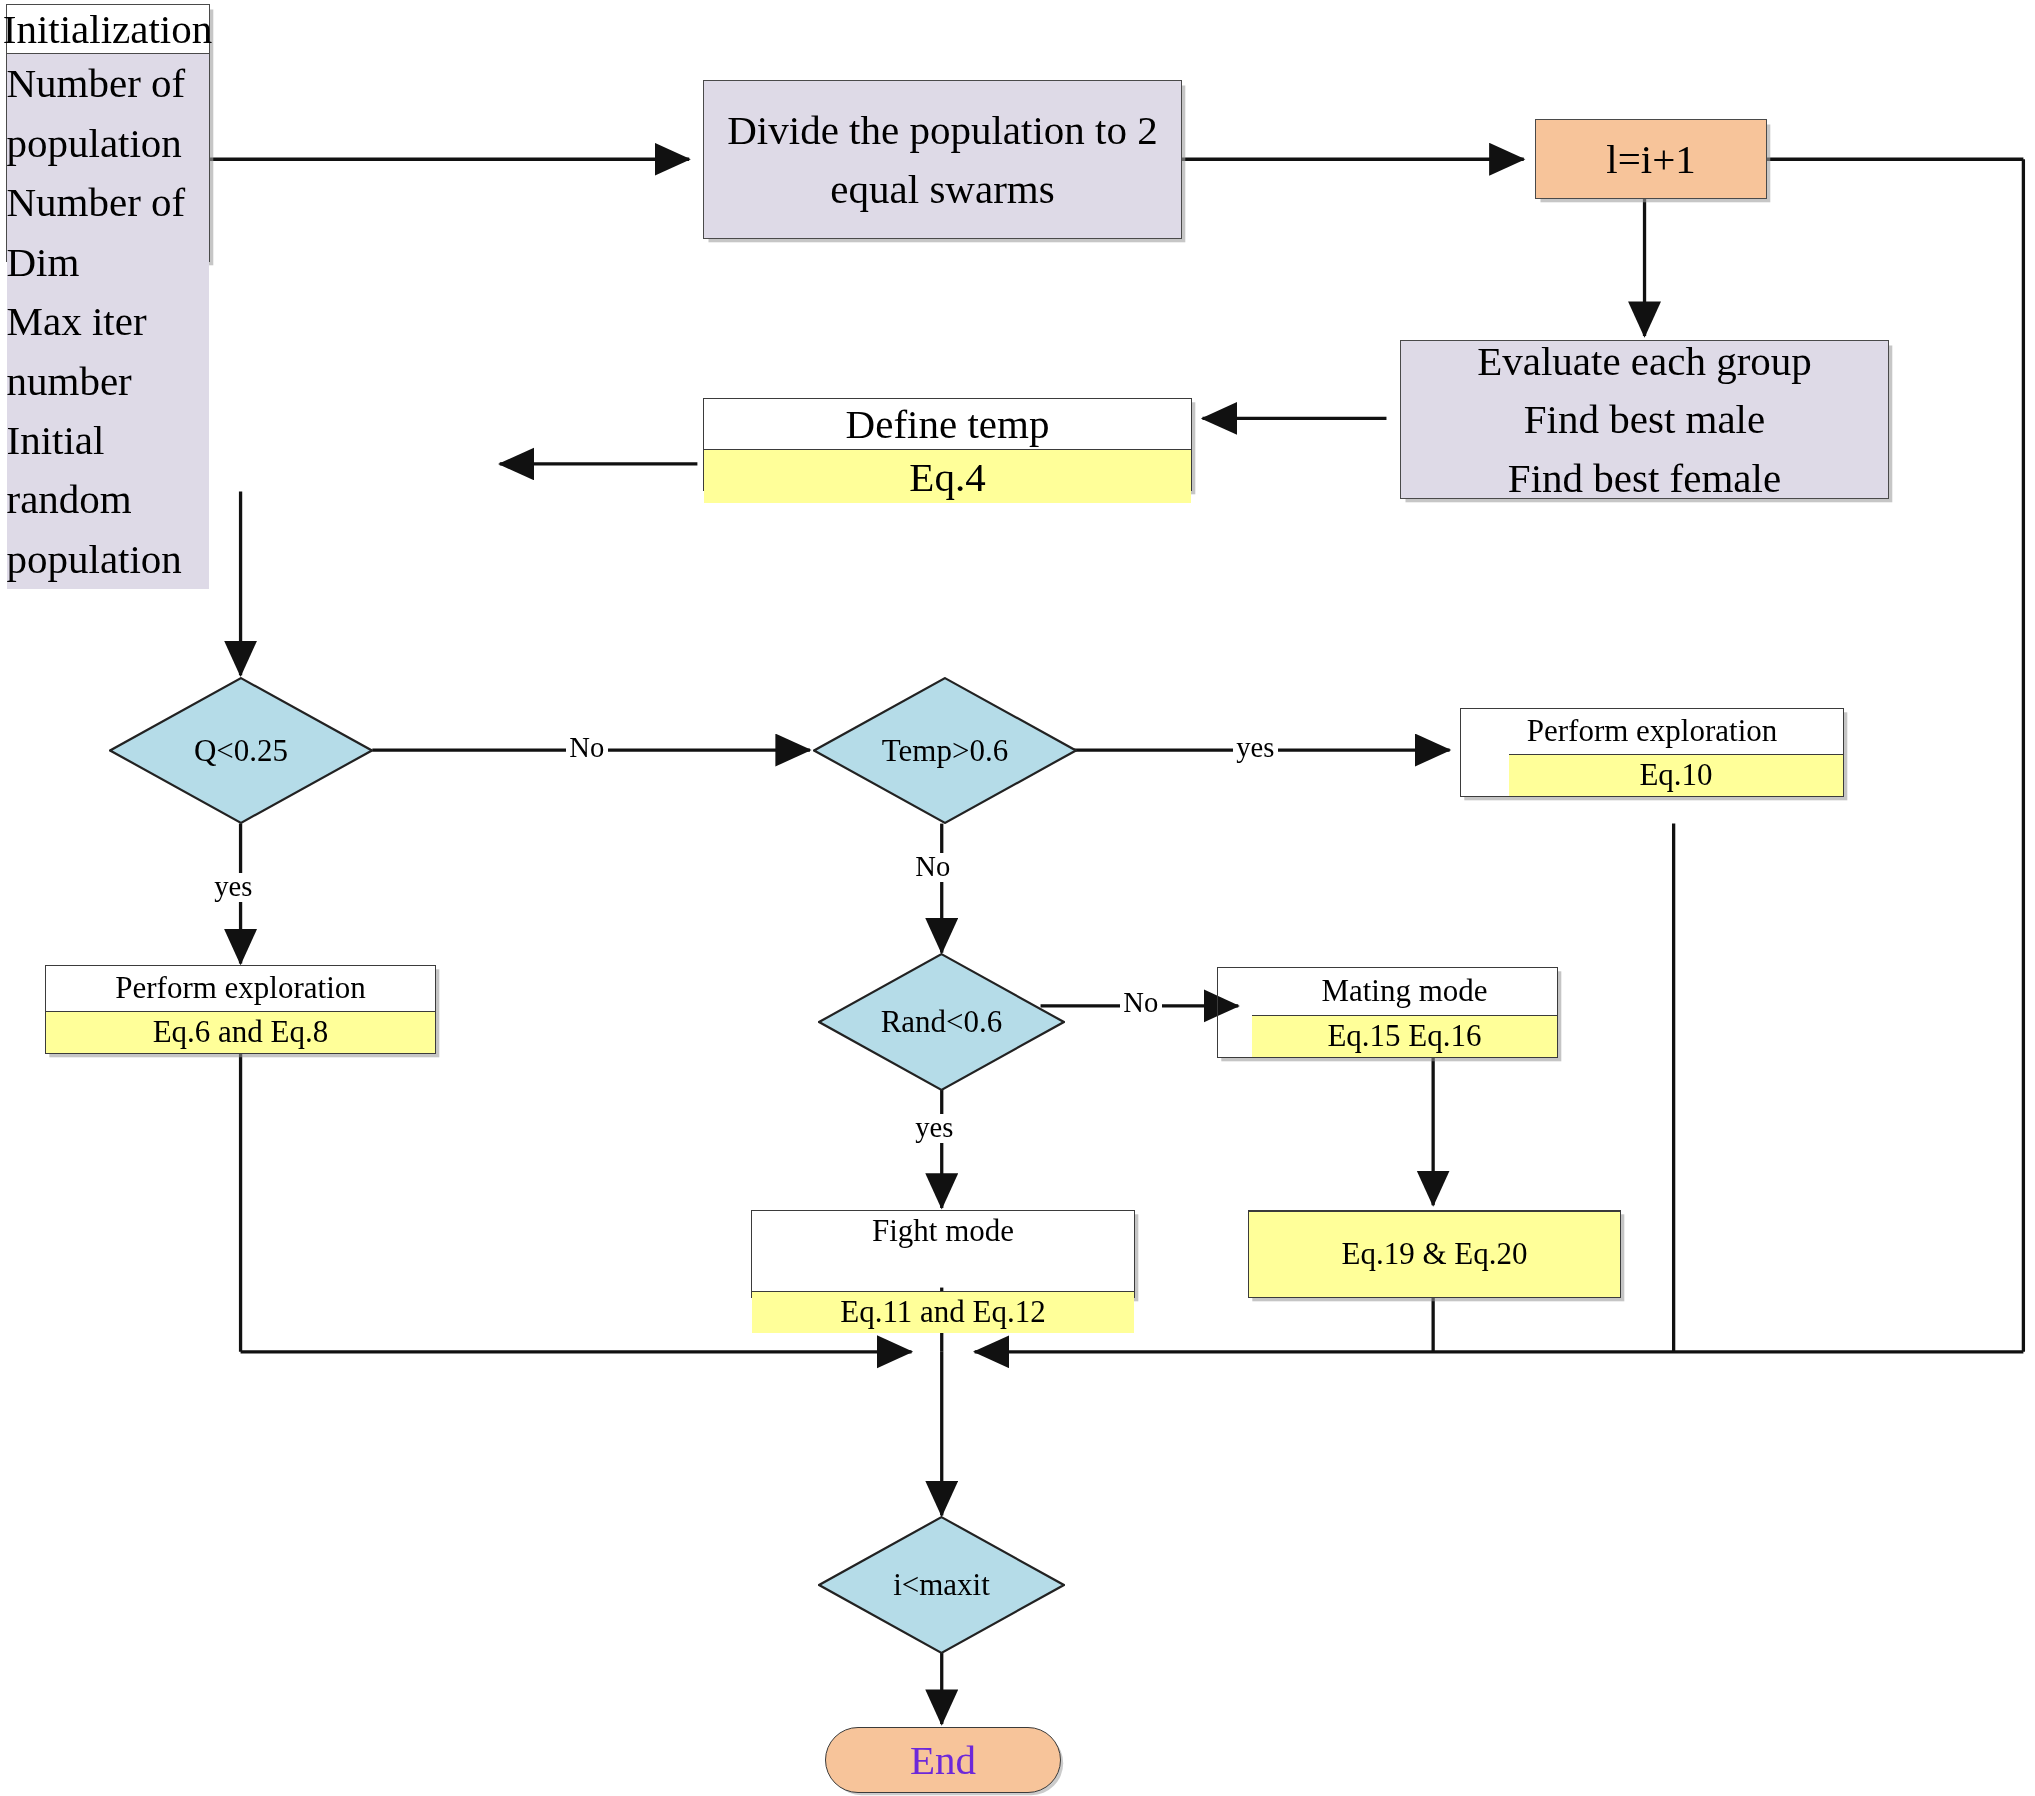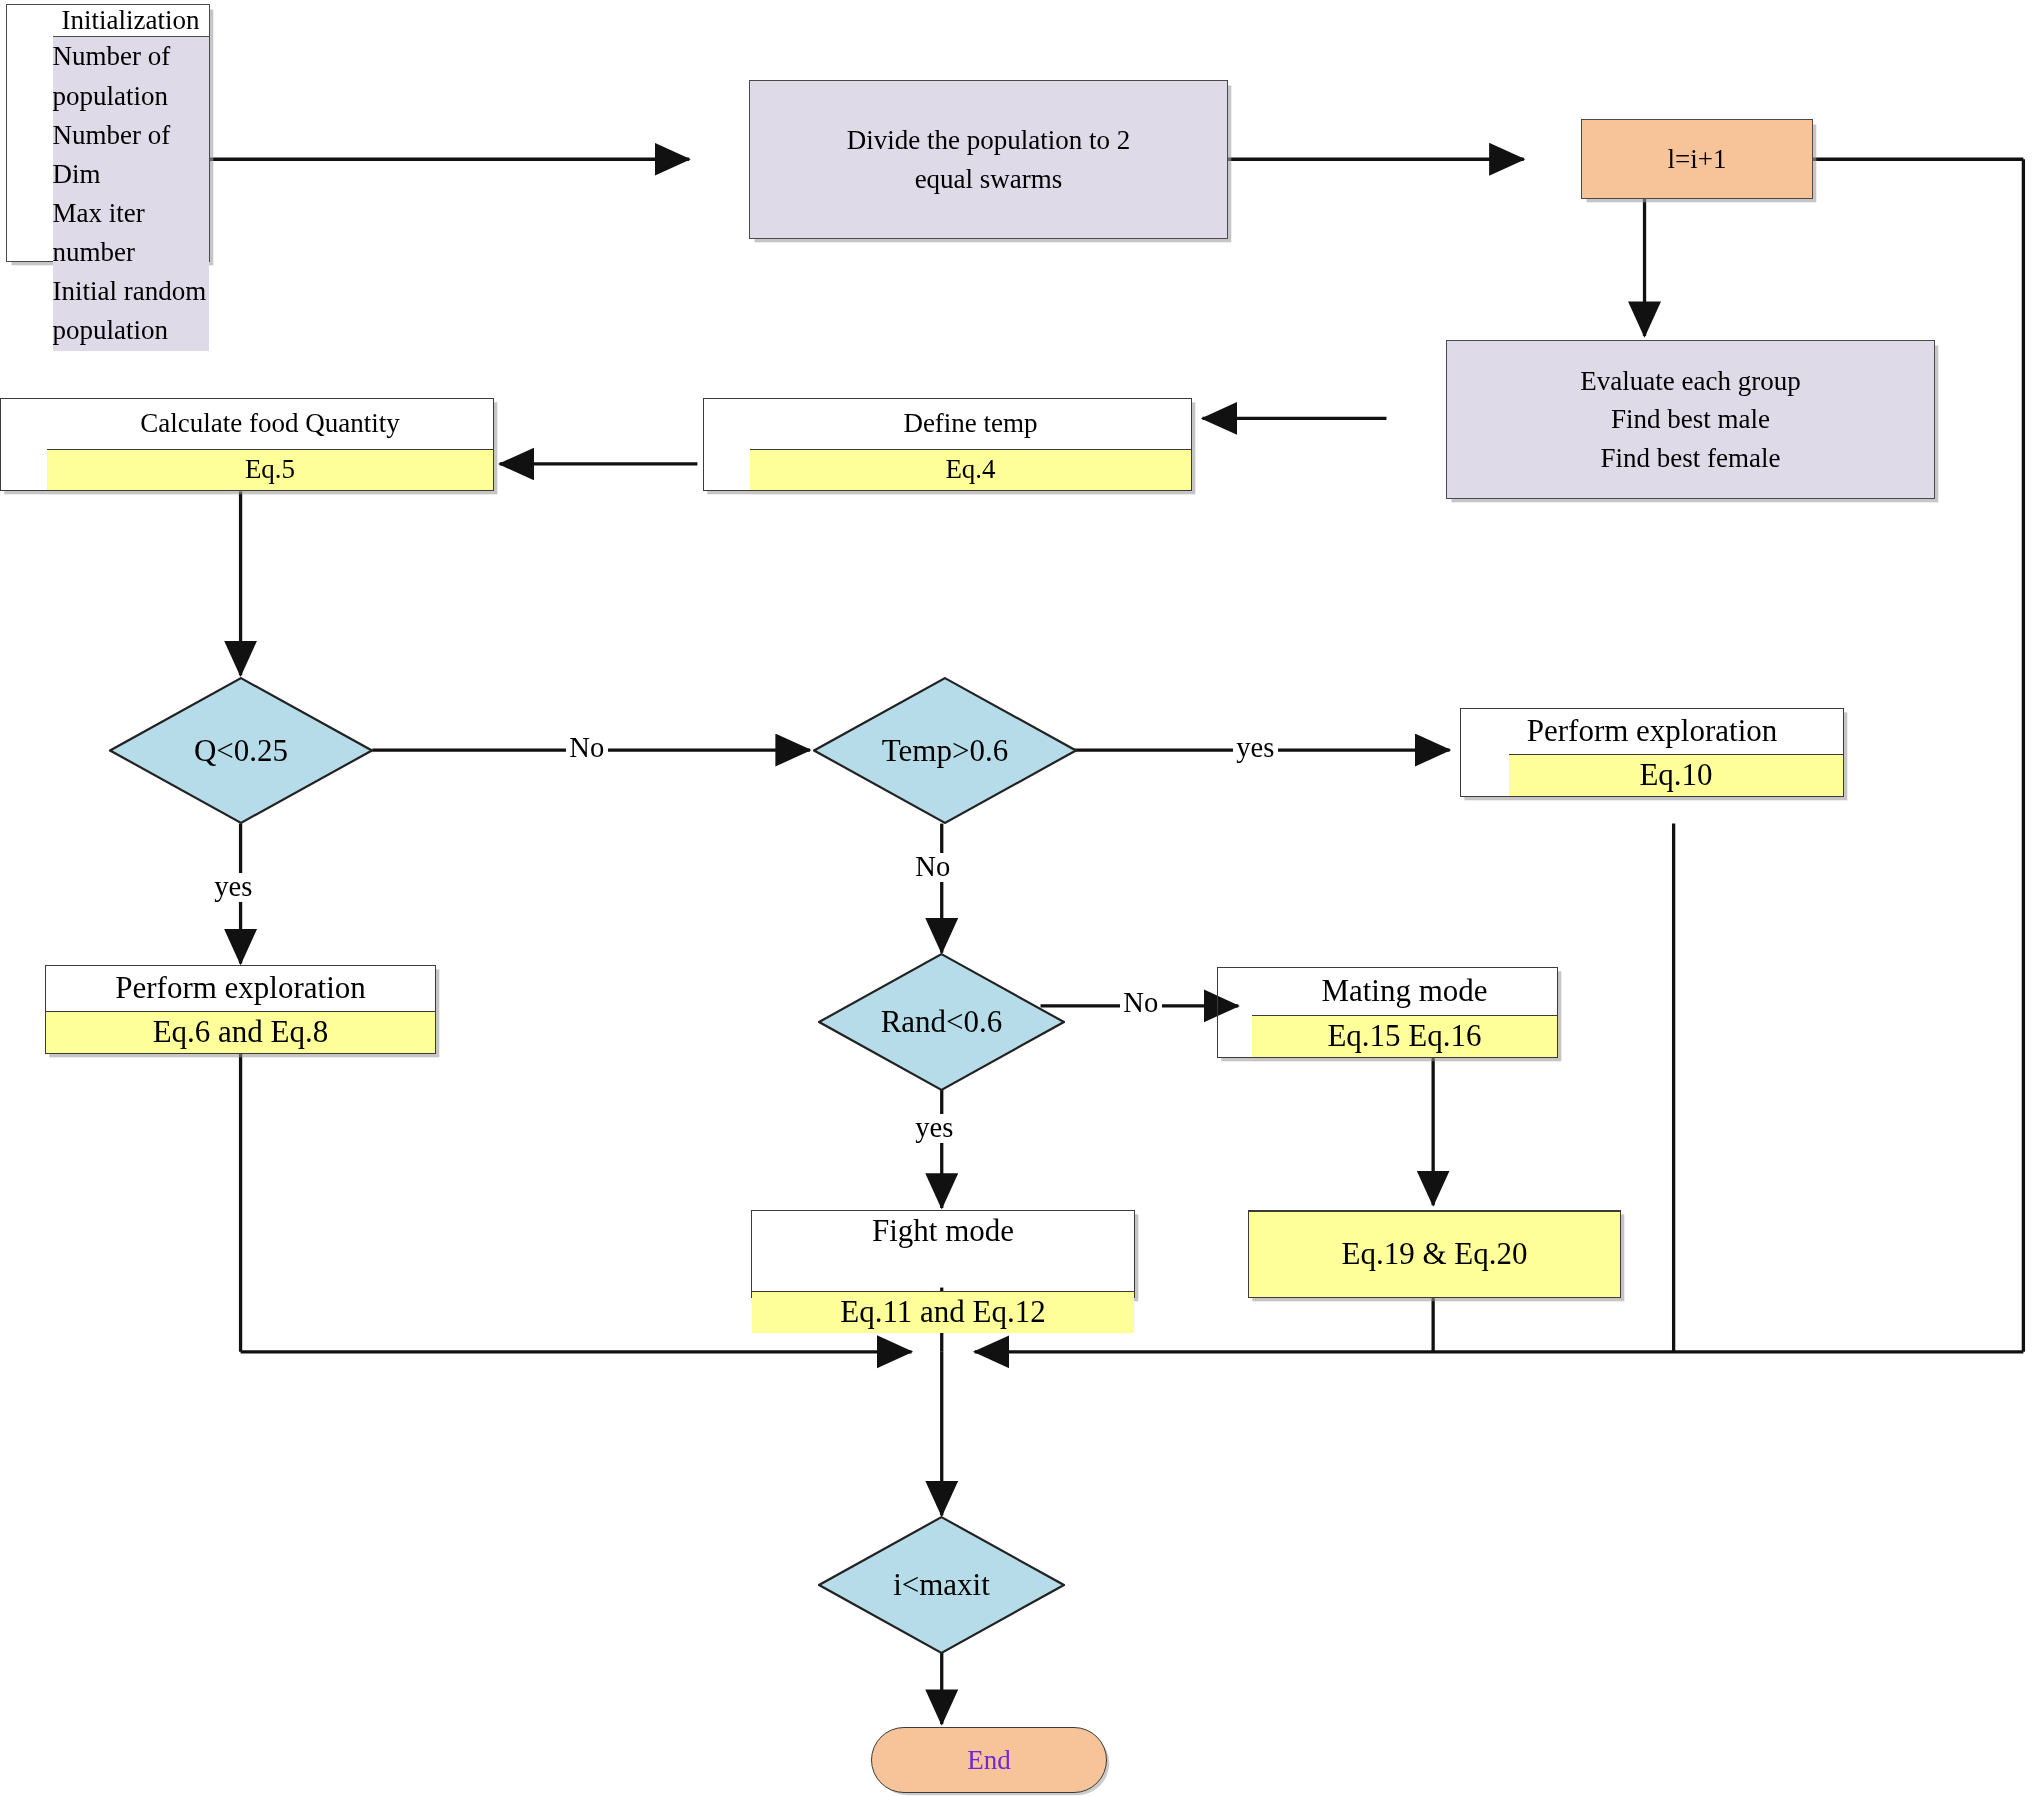--- a/index.html
+++ b/index.html
@@ -124,21 +124,21 @@
     white-space: nowrap;
   }
   .edgelabel {
     position: absolute;
     color: #000;
     white-space: nowrap;
     background: #ffffff;
     padding: 0 3.3px;
     line-height: 1;
   }
-  .fs-big { font-size: 27px; margin-left: 46px; }
+  .fs-big { font-size: 41px; }
   .fs-med { font-size: 31px; }
   .fs-lbl { font-size: 28.6px; }
 </style>
 </head>
 <body>
 
 <div id="canvas">
 
   <svg id="wires" viewBox="0 0 3706 3271" xmlns="http://www.w3.org/2000/svg">
     <defs>
@@ -216,24 +216,20 @@
     <div>Evaluate each group</div>
     <div>Find best male</div>
     <div>Find best female</div>
   </div>
 
   <div class="node" style="left:703px; top:398px; width:489px; height:93px;">
     <div class="hdr fs-big" style="height:46px;">Define temp</div>
     <div class="eq fs-big" style="flex:1;">Eq.4</div>
   </div>
 
-  <div class="node" style="left:0px; top:398px; width:494px; height:93px;">
-    <div class="hdr fs-big" style="height:46px;">Calculate food Quantity</div>
-    <div class="eq fs-big" style="flex:1;">Eq.5</div>
-  </div>
 
   <div class="diamond" style="left:109px; top:677px; width:264px; height:147px;">
     <svg class="shape" viewBox="0 0 480 268" preserveAspectRatio="none" xmlns="http://www.w3.org/2000/svg">
       <polygon points="240,2 478,134 240,266 2,134" fill="#b5dce8" stroke="#222222" stroke-width="4"></polygon>
     </svg>
     <div class="dlabel fs-med">Q&lt;0.25</div>
   </div>
 
   <div class="diamond" style="left:813px; top:677px; width:264px; height:147px;">
     <svg class="shape" viewBox="0 0 480 268" preserveAspectRatio="none" xmlns="http://www.w3.org/2000/svg">

